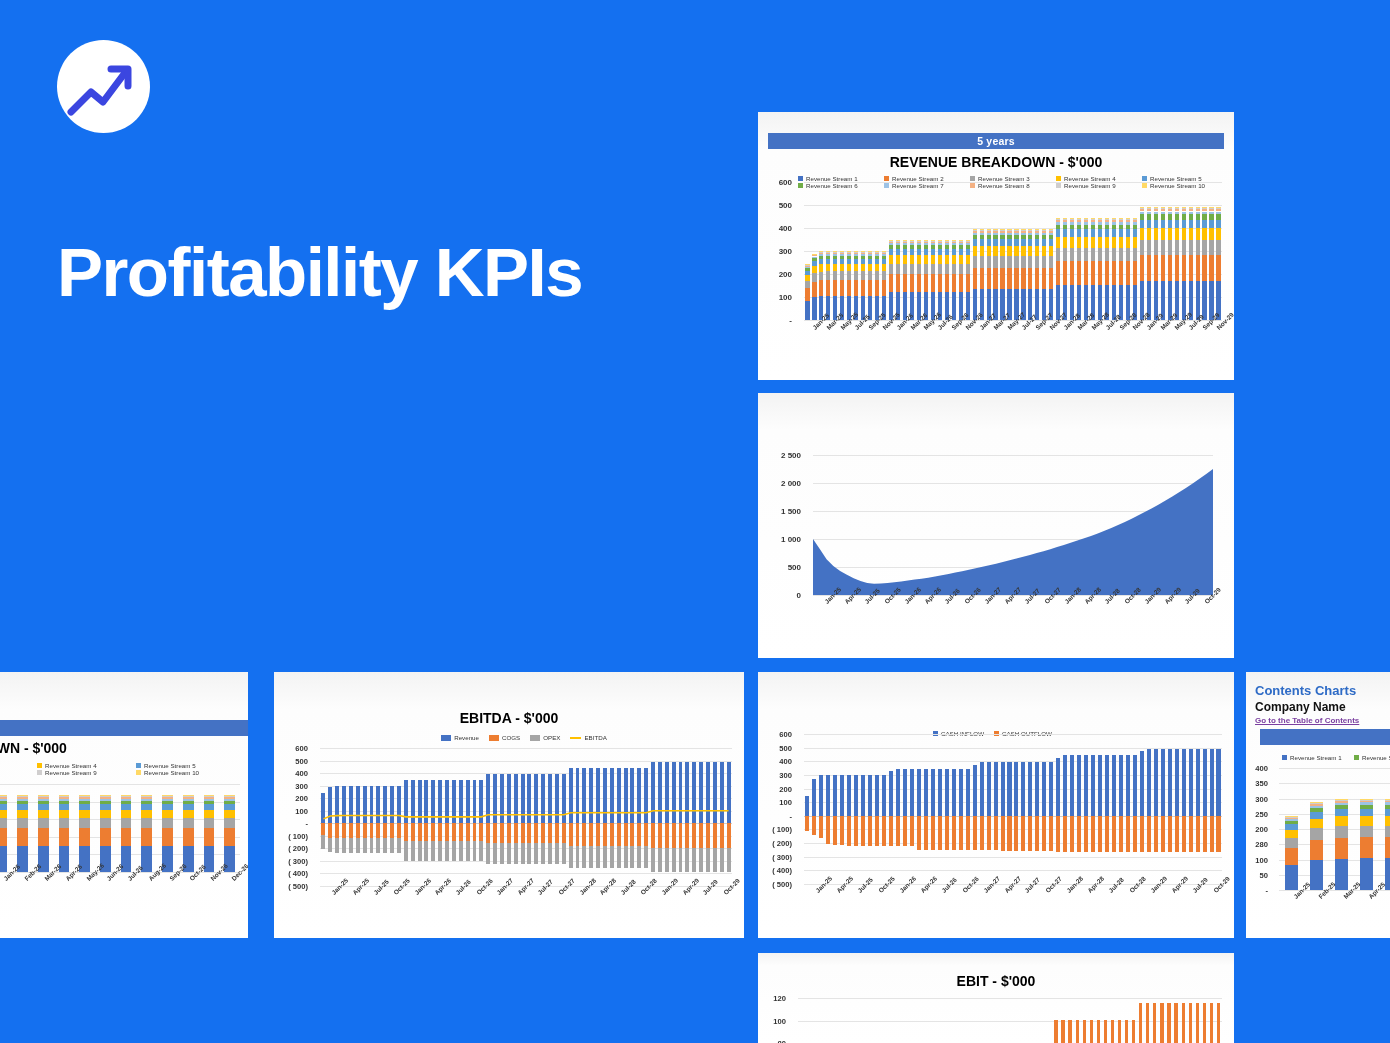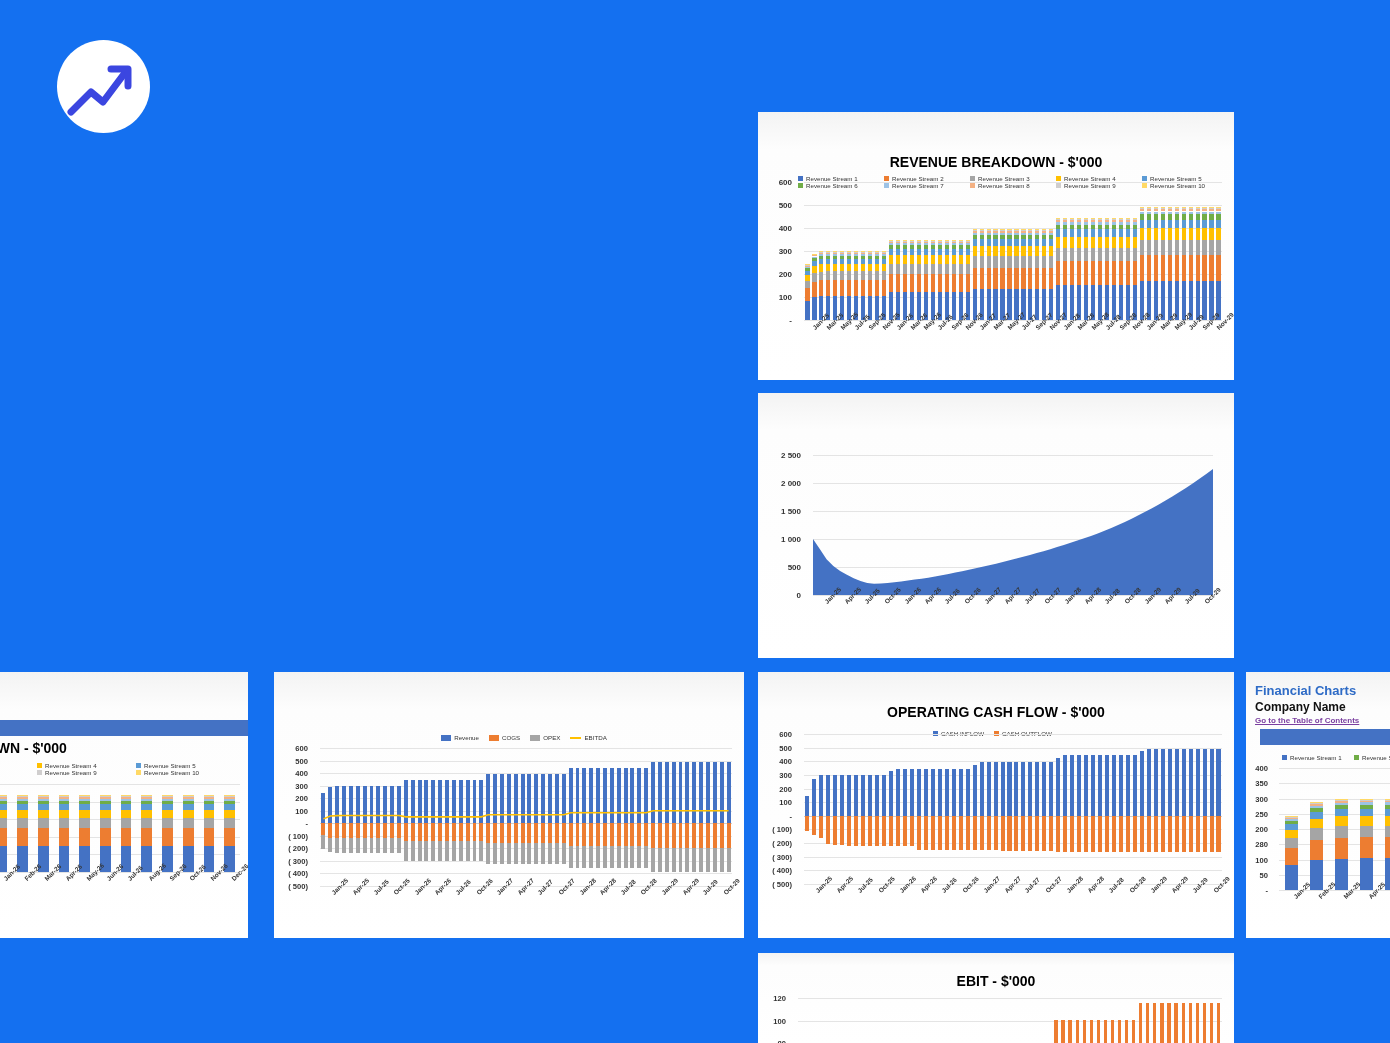--- a/index.html
+++ b/index.html
@@ -61,23 +61,25 @@
     <div class="logo-mark">
       <svg width="93" height="93" viewBox="0 0 93 93">
         <polyline points="14,72 34,52 46,62 70,30" fill="none" stroke="#3b46e0" stroke-width="7" stroke-linecap="round" stroke-linejoin="round"></polyline>
         <polyline points="54,29 71,29 71,46" fill="none" stroke="#3b46e0" stroke-width="7" stroke-linecap="round" stroke-linejoin="round"></polyline>
       </svg>
     </div>
     <div class="logo-text">
     </div>
   </div>
 
+  <div class="hero-title">Profitability KPIs</div>
 
   <div class="card" style="left:758px;top:112px;width:476px;height:268px;">
     <div class="card-inner"></div>
+    <div class="xl-banner" style="left:10px;top:21px;width:456px;">5 years</div>
     <div class="ch-title" style="top:42px;font-size:14px;">REVENUE BREAKDOWN - $'000</div>
     <div class="legend" id="lg-rb5" style="left:40px;top:63px;width:430px;">
         <div class="lg" style="width: 20%;">
           <span class="sw" style="background: rgb(68, 114, 196);"></span>
           <span>Revenue Stream 1</span>
         </div>
         <div class="lg" style="width: 20%;">
           <span class="sw" style="background: rgb(237, 125, 49);"></span>
           <span>Revenue Stream 2</span>
         </div>
@@ -1119,20 +1121,21 @@
         <div class="xtick" style="left: 196.786px; top: 2px; font-size: 6.4px;">Aug-26</div>
         <div class="xtick" style="left: 217.5px; top: 2px; font-size: 6.4px;">Sep-26</div>
         <div class="xtick" style="left: 238.214px; top: 2px; font-size: 6.4px;">Oct-26</div>
         <div class="xtick" style="left: 258.929px; top: 2px; font-size: 6.4px;">Nov-26</div>
         <div class="xtick" style="left: 279.643px; top: 2px; font-size: 6.4px;">Dec-26</div>
       </div>
   </div>
 
   <div class="card" style="left:274px;top:672px;width:470px;height:266px;">
     <div class="card-inner"></div>
+    <div class="ch-title" style="top:38px;font-size:14px;">EBITDA - $'000</div>
     <div class="legend" id="lg-eb" style="left:150px;top:62px;width:200px;justify-content:center;gap:10px;">
         <div class="lg">
           <span class="sw" style="background: rgb(68, 114, 196); width: 10px; height: 6px;"></span>
           <span>Revenue</span>
         </div>
         <div class="lg">
           <span class="sw" style="background: rgb(237, 125, 49); width: 10px; height: 6px;"></span>
           <span>COGS</span>
         </div>
         <div class="lg">
@@ -1375,21 +1378,20 @@
         <div class="xtick" style="left: 319.3px; top: 2px; font-size: 6.4px;">Oct-28</div>
         <div class="xtick" style="left: 339.9px; top: 2px; font-size: 6.4px;">Jan-29</div>
         <div class="xtick" style="left: 360.5px; top: 2px; font-size: 6.4px;">Apr-29</div>
         <div class="xtick" style="left: 381.1px; top: 2px; font-size: 6.4px;">Jul-29</div>
         <div class="xtick" style="left: 401.7px; top: 2px; font-size: 6.4px;">Oct-29</div>
       </div>
   </div>
 
   <div class="card" style="left:758px;top:672px;width:476px;height:266px;">
     <div class="card-inner"></div>
-    <div class="ch-title" style="top:32px;font-size:14px;">OPERATING CASH FLOW - $'000</div>
     <div class="legend" id="lg-ocf" style="left:175px;top:58px;width:200px;gap:10px;">
         <div class="lg">
           <span class="sw" style="background: rgb(68, 114, 196);"></span>
           <span>CASH INFLOW</span>
         </div>
         <div class="lg">
           <span class="sw" style="background: rgb(237, 125, 49);"></span>
           <span>CASH OUTFLOW</span>
         </div>
       </div>
@@ -1599,21 +1601,21 @@
       </div>
     <div id="yt-ebit" style="position:absolute;left:0px;top:45px;width:34px;height:45px;">
         <div class="ytick" style="top: 0px; font-size: 7.6px; right: 6px;">120</div>
         <div class="ytick" style="top: 22.5px; font-size: 7.6px; right: 6px;">100</div>
         <div class="ytick" style="top: 45px; font-size: 7.6px; right: 6px;">80</div>
       </div>
   </div>
 
   <div class="card" style="left:1246px;top:672px;width:180px;height:266px;">
     <div class="card-inner"></div>
-    <div class="fc-h1" style="left:9px;top:11px;">Financial Charts</div>
+    <div class="fc-h1" style="left:9px;top:11px;">Contents Charts</div>
     <div class="fc-h2" style="left:9px;top:28px;">Company Name</div>
     <div class="fc-link" style="left:9px;top:44px;">Go to the Table of Contents</div>
     <div class="xl-banner" style="left:14px;top:57px;width:170px;"></div>
     <div class="legend" id="lg-fc" style="left:36px;top:82px;width:150px;">
         <div class="lg" style="width: 48%;">
           <span class="sw" style="background: rgb(68, 114, 196);"></span>
           <span>Revenue Stream 1</span>
         </div>
         <div class="lg" style="width: 48%;">
           <span class="sw" style="background: rgb(112, 173, 71);"></span>

